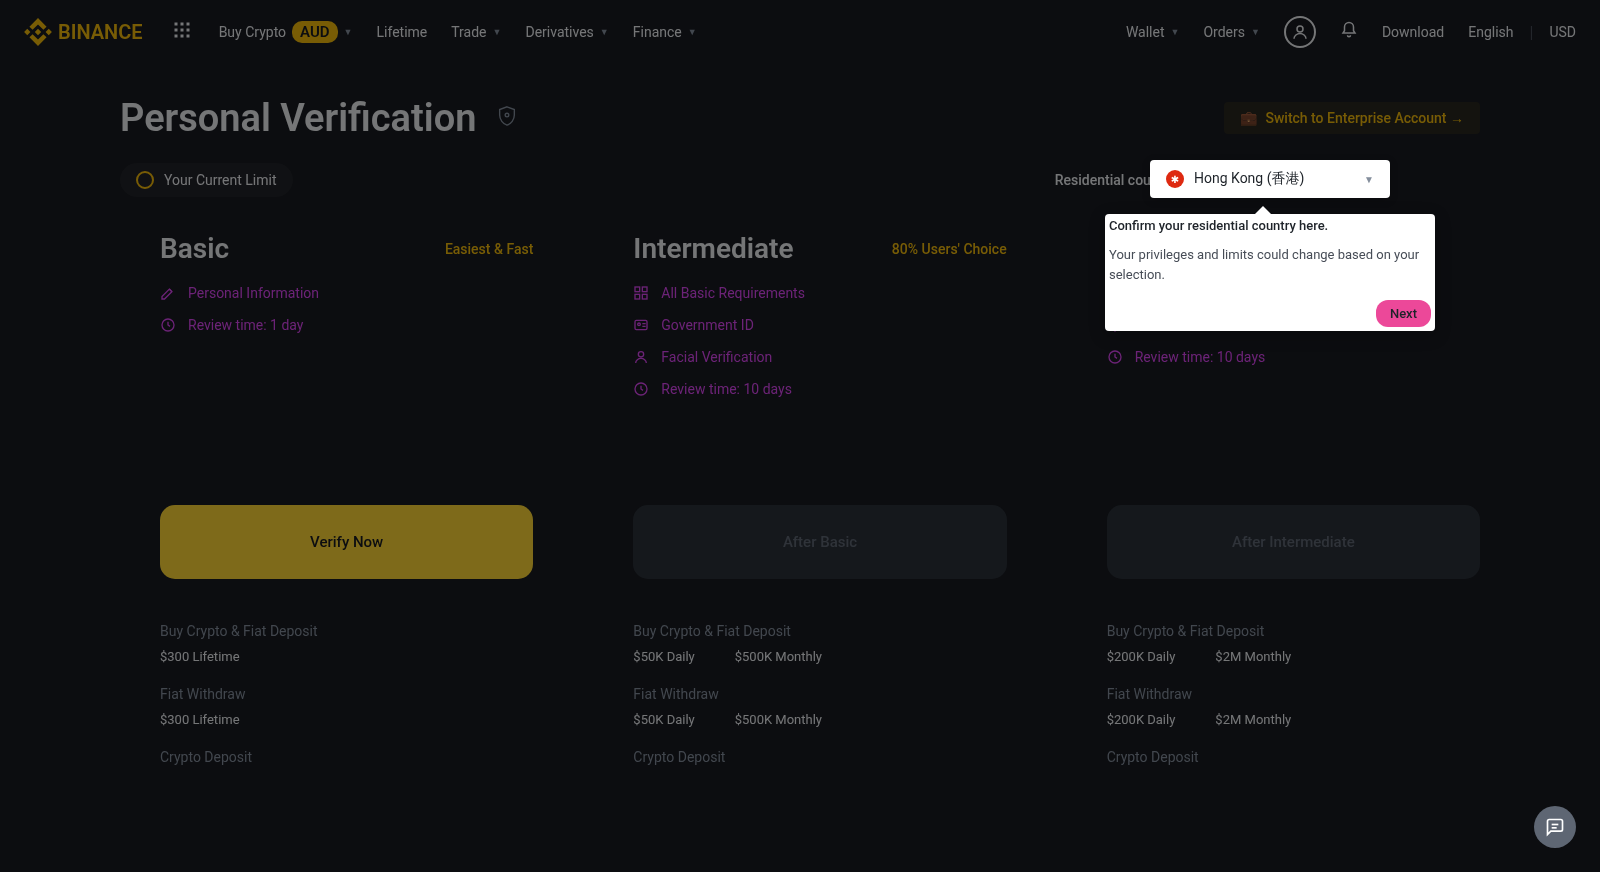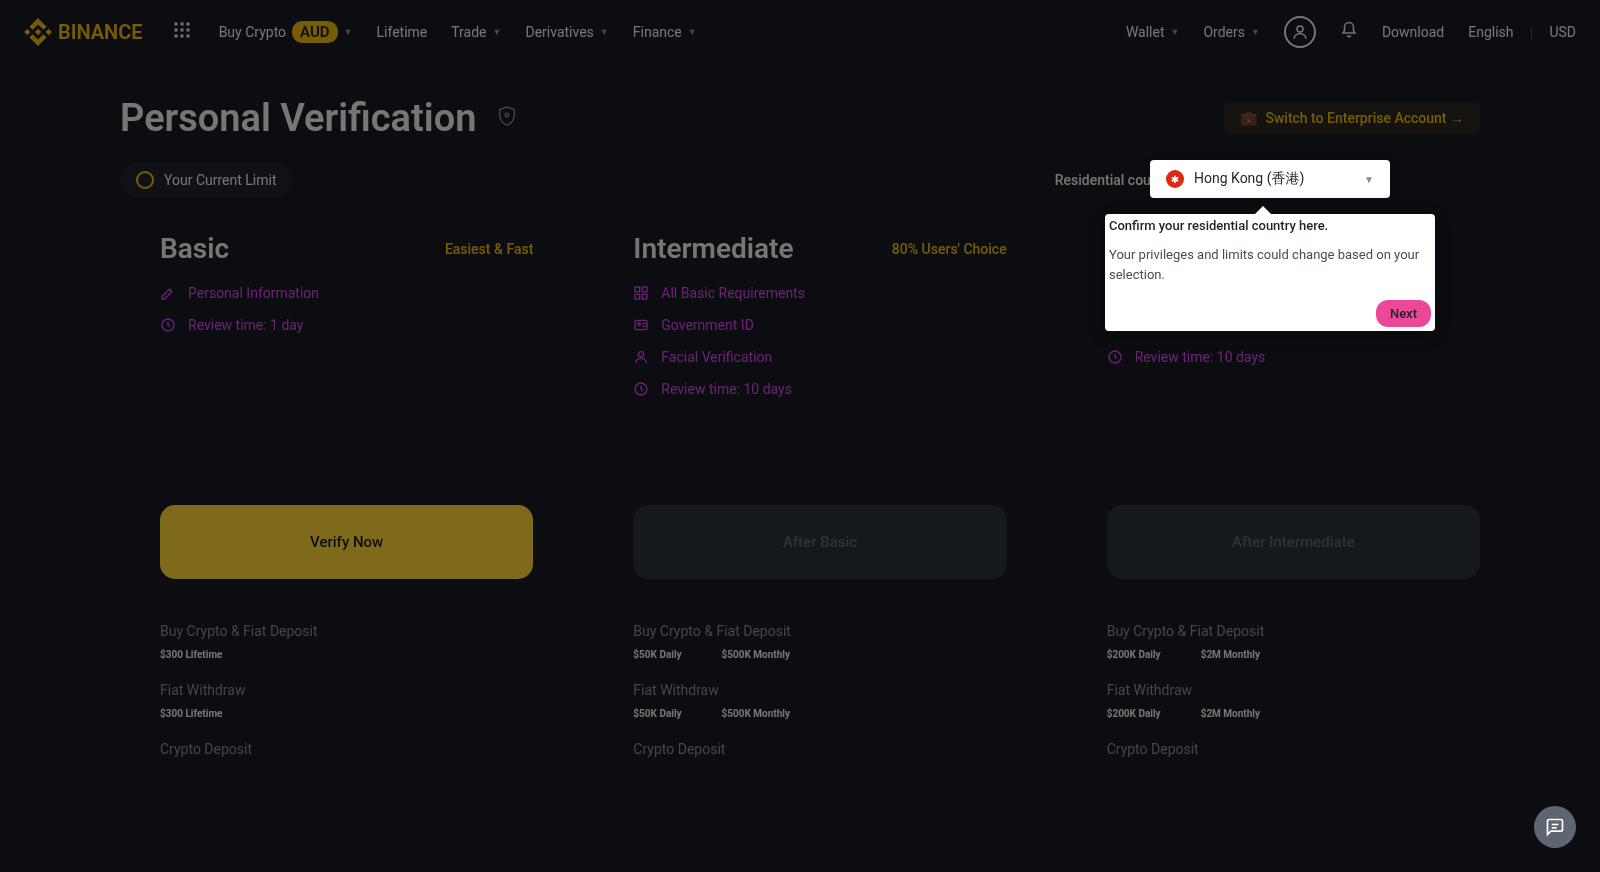--- a/index.html
+++ b/index.html
@@ -51,21 +51,21 @@
   .req-item { display: flex; align-items: flex-start; gap: 12px; color: #d946ef; font-size: 14px; }
   .req-item svg { width: 16px; height: 16px; flex-shrink: 0; }
   
   .tier-btn { width: 100%; padding: 28px; border-radius: 15px; font-size: 15px; font-weight: 500; text-align: center; margin-bottom: 32px; cursor: pointer; }
   .tier-btn.primary { background: #fcd535; color: #181a20; }
   .tier-btn.disabled { background: #2b3139; color: #5e6673; }
   
   .limits { display: flex; flex-direction: column; gap: 10px; }
   .limit-label { color: #848e9c; font-size: 14px; margin-top: 12px; }
   .limit-values { display: flex; gap: 40px; }
-  .limit-val { color: #eaecef; font-size: 10px; font-weight: 700; }
+  .limit-val { color: #eaecef; font-size: 13px; font-weight: 400; }
 
   
   .dim-overlay { position: absolute; top: 0; left: 0; right: 0; bottom: 0; background: rgba(0,0,0,0.5); z-index: 5; pointer-events: none; }
   
   
   .tooltip-wrapper { position: absolute; z-index: 10; }
   .region-select-bright { background: #fff; color: #1e2329; border-radius: 4px; padding: 10px 16px; display: flex; align-items: center; gap: 10px; width: 240px; cursor: pointer; box-shadow: 0 2px 8px rgba(0,0,0,0.2); }
   .region-select-bright .region-text { color: #1e2329; }
   .tooltip-card { background: #fff; color: #1e2329; border-radius: 4px; padding: 4px; width: 330px; margin-top: 16px; position: relative; box-shadow: 0 4px 16px rgba(0,0,0,0.3); }
   .tooltip-card::before { content: ''; position: absolute; top: -8px; left: 150px; border-left: 8px solid transparent; border-right: 8px solid transparent; border-bottom: 8px solid #fff; }

